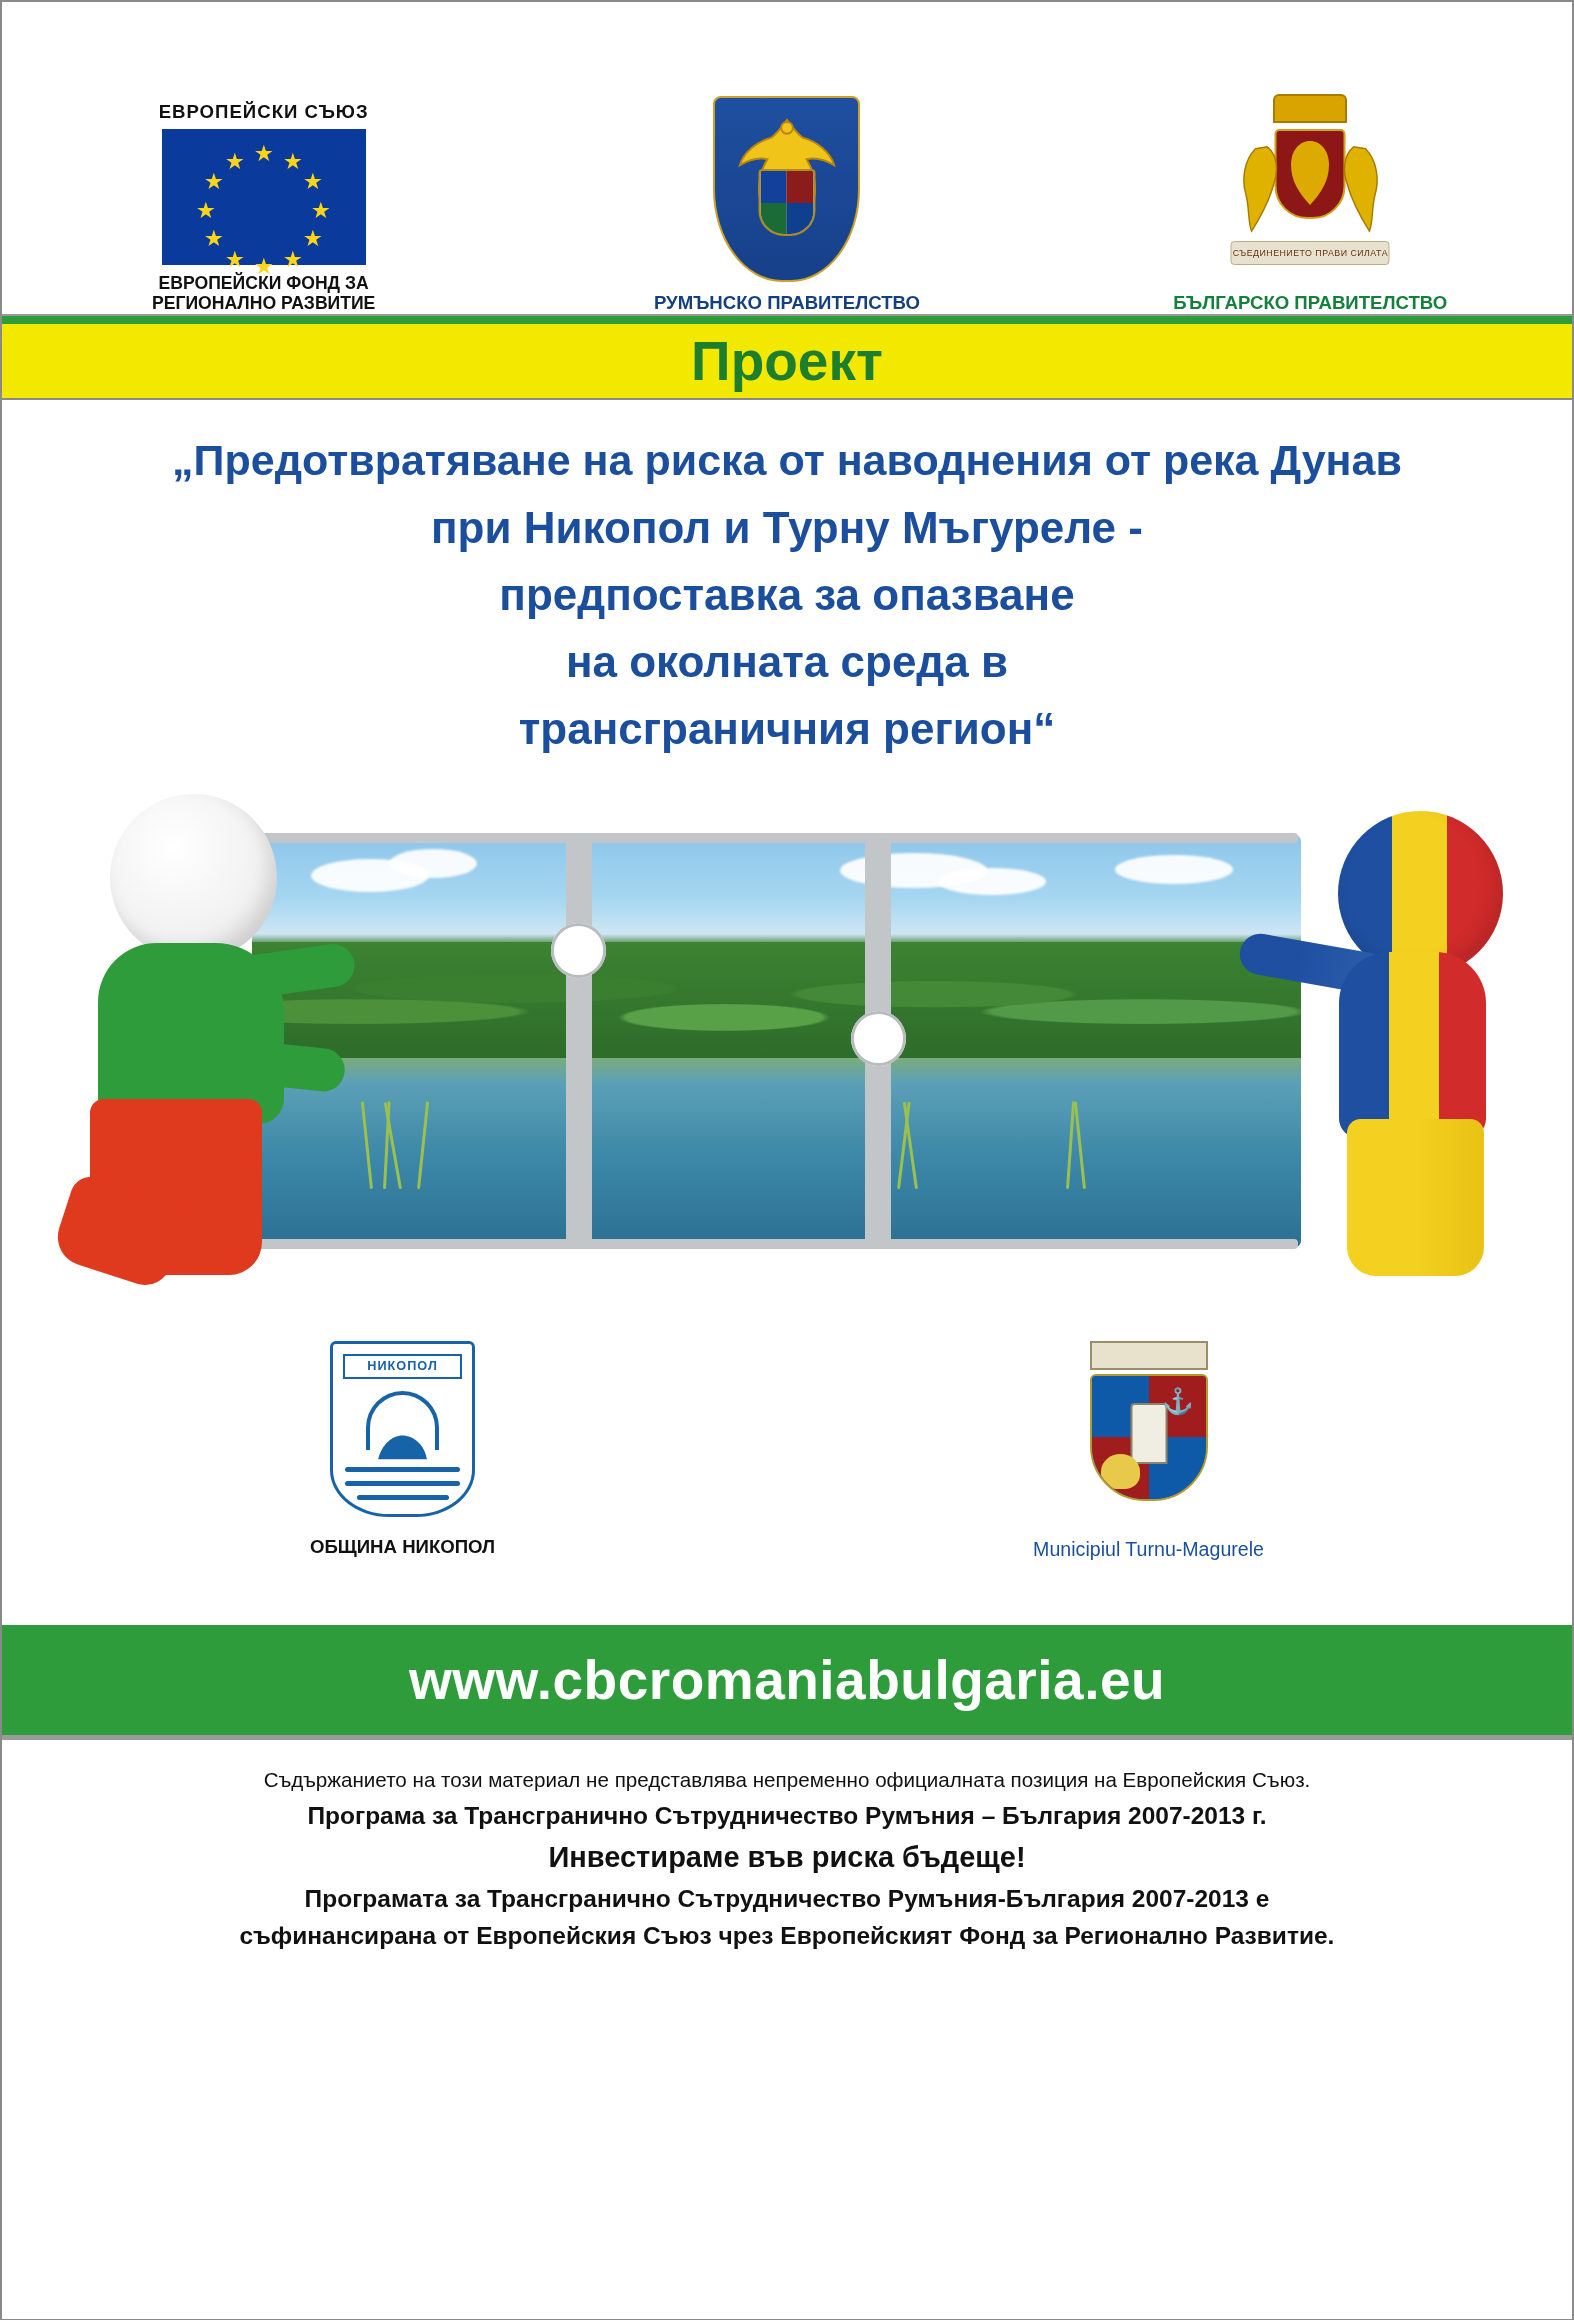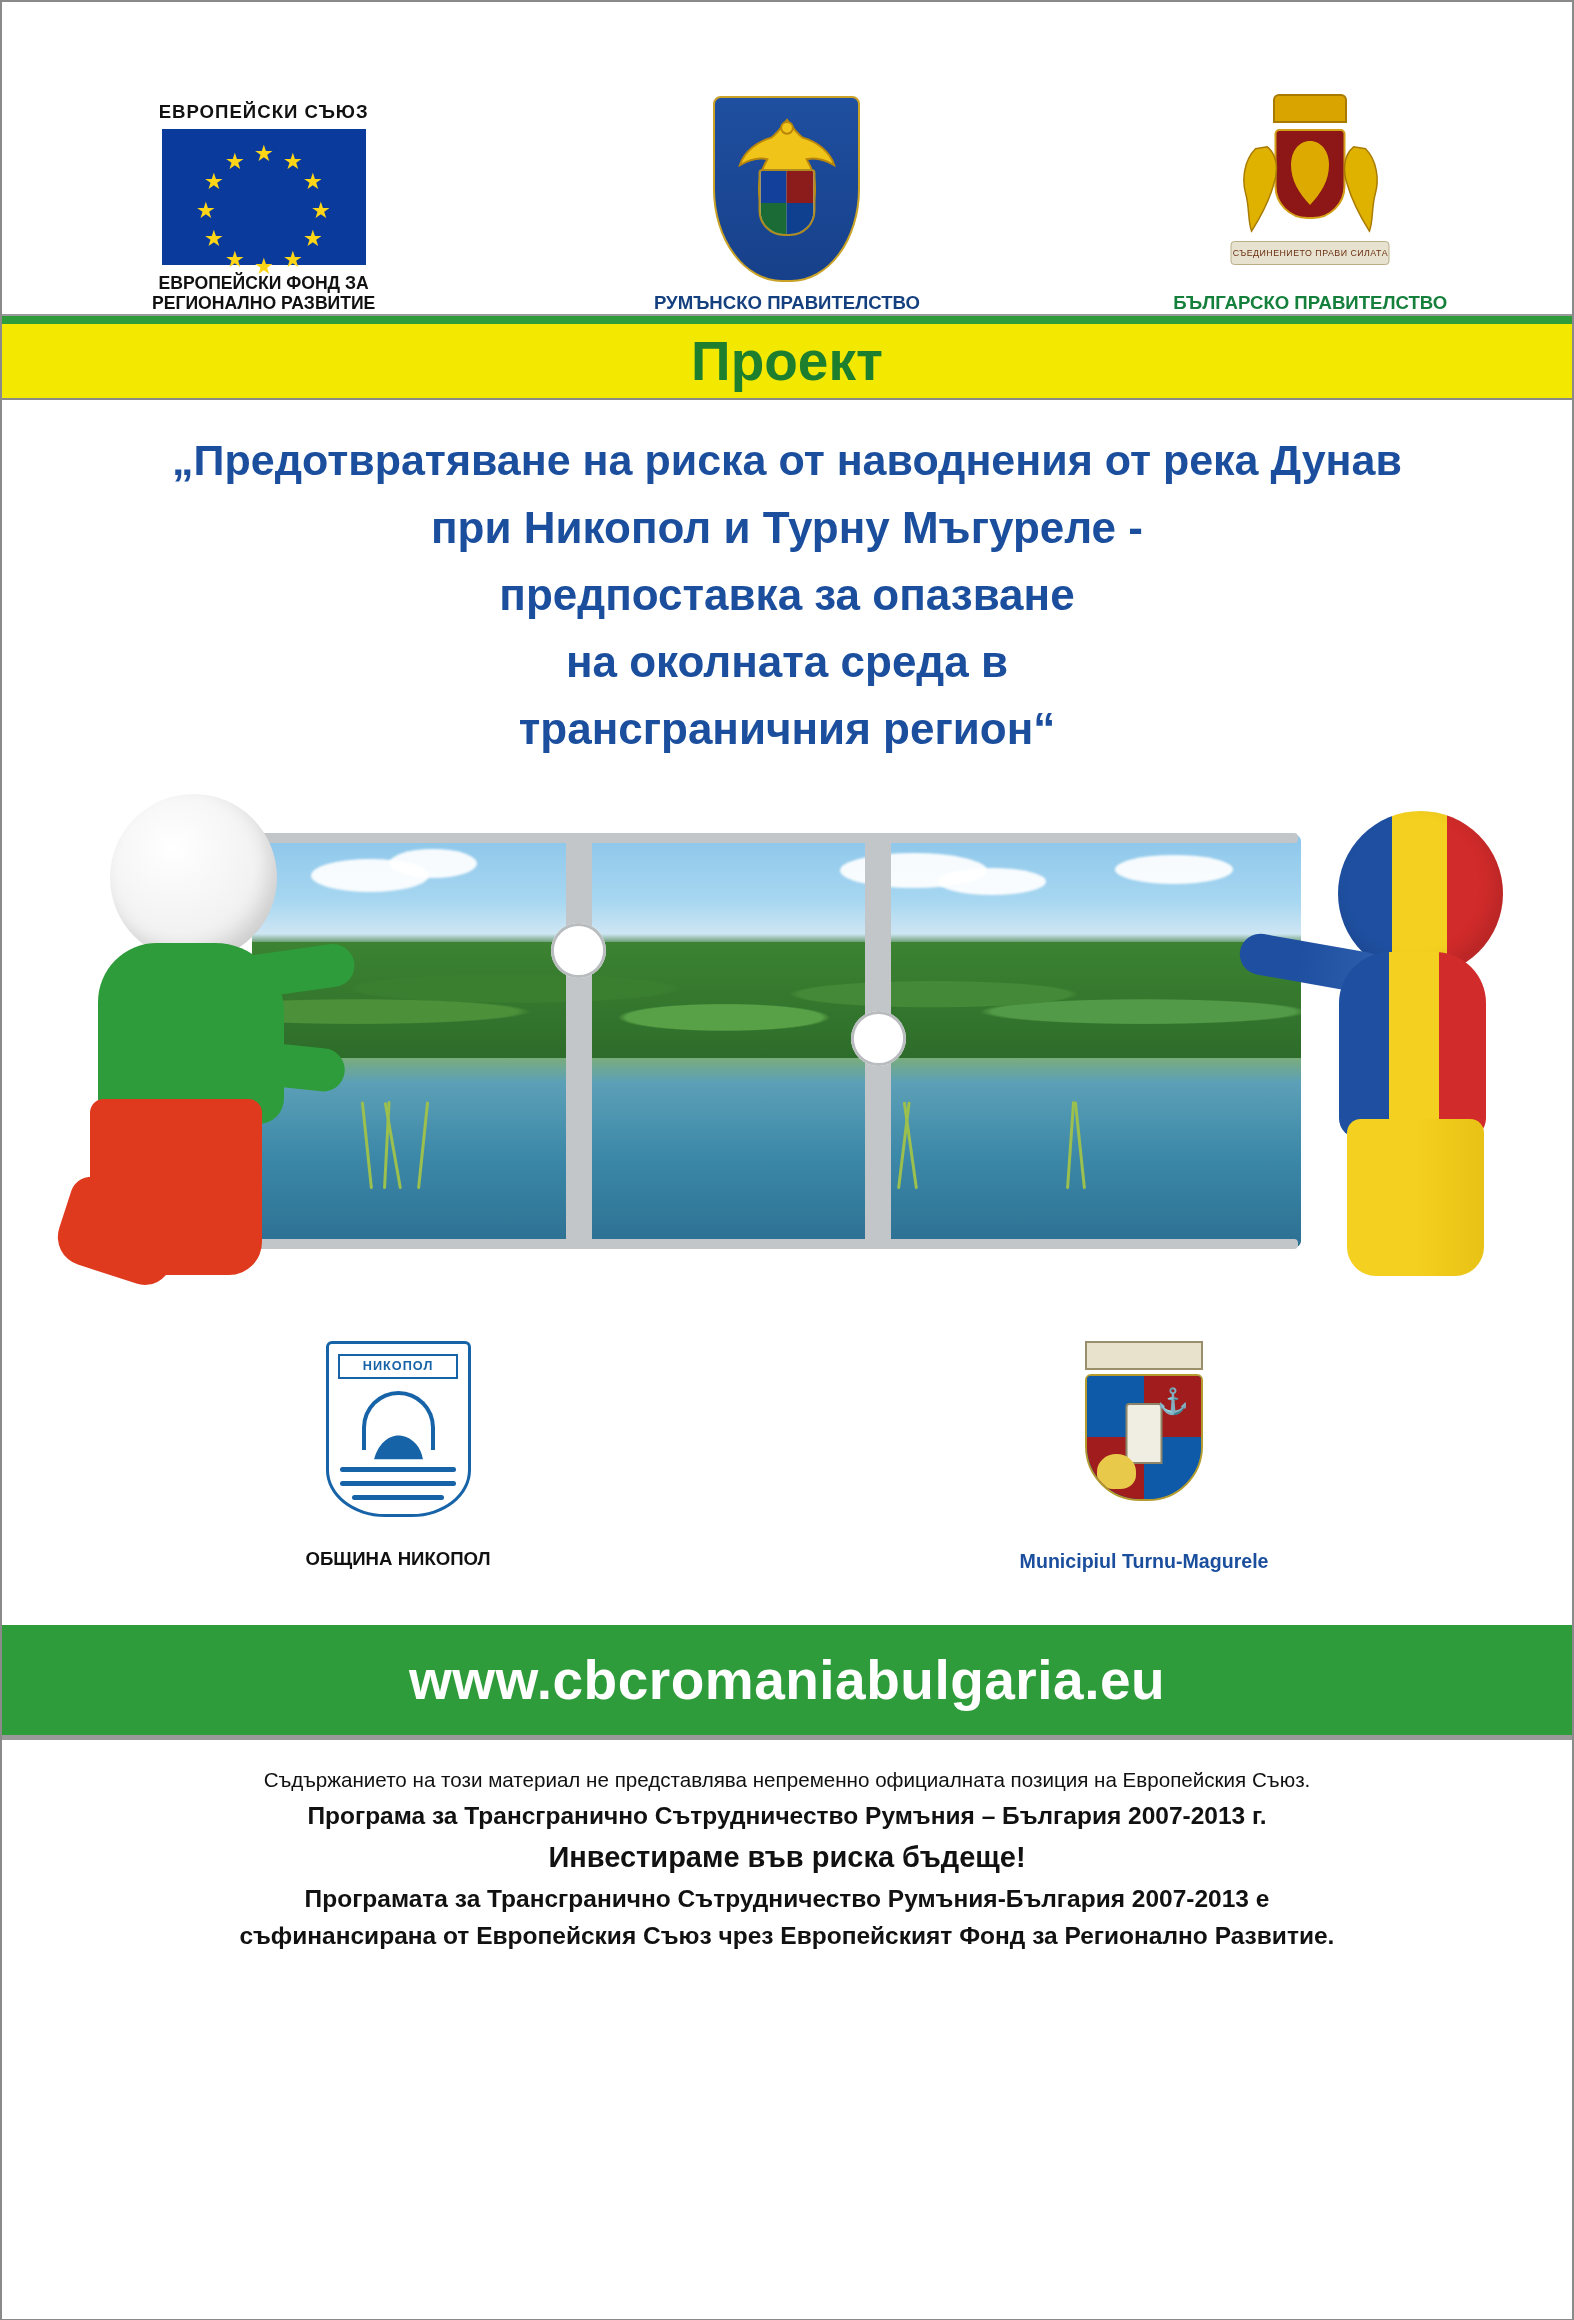--- a/index.html
+++ b/index.html
@@ -398,26 +398,26 @@
     border-radius: 39px 39px 0 0;
   }
   .nikopol-wave {
     position: absolute;
     left: 11.8px; right: 11.8px;
     height: 4.9px;
     background: #1763a8;
     border-radius: 2.9px;
   }
   .partner-caption {
-    margin-top: 31px;
+    margin-top: 19px;
     font-size: 18.6px;
     font-weight: bold;
     color: #111;
   }
-  .partner-caption.ro-town { color: #1b4f9e; font-weight: bold; font-size: 19.6px; }
+  .partner-caption.ro-town { color: #1b4f9e; font-weight: normal; font-size: 19.6px; }
 
   
   .cbc { width: 510px; position: relative; }
   .cbc-top {
     font-size: 22.5px; font-weight: bold; color: #1b3e8f;
     letter-spacing: 1px;
   }
   .cbc-art {
     position: relative;
     width: 353px; height: 118px;

